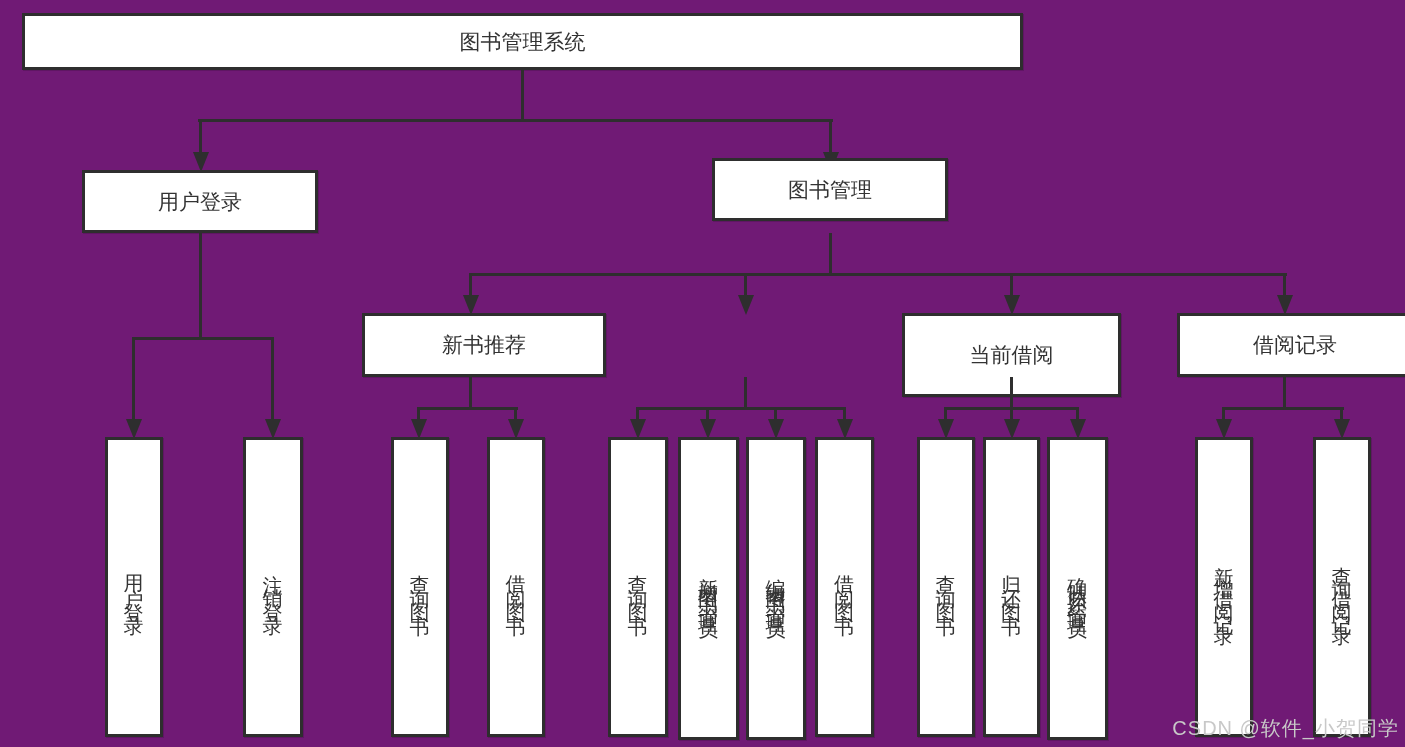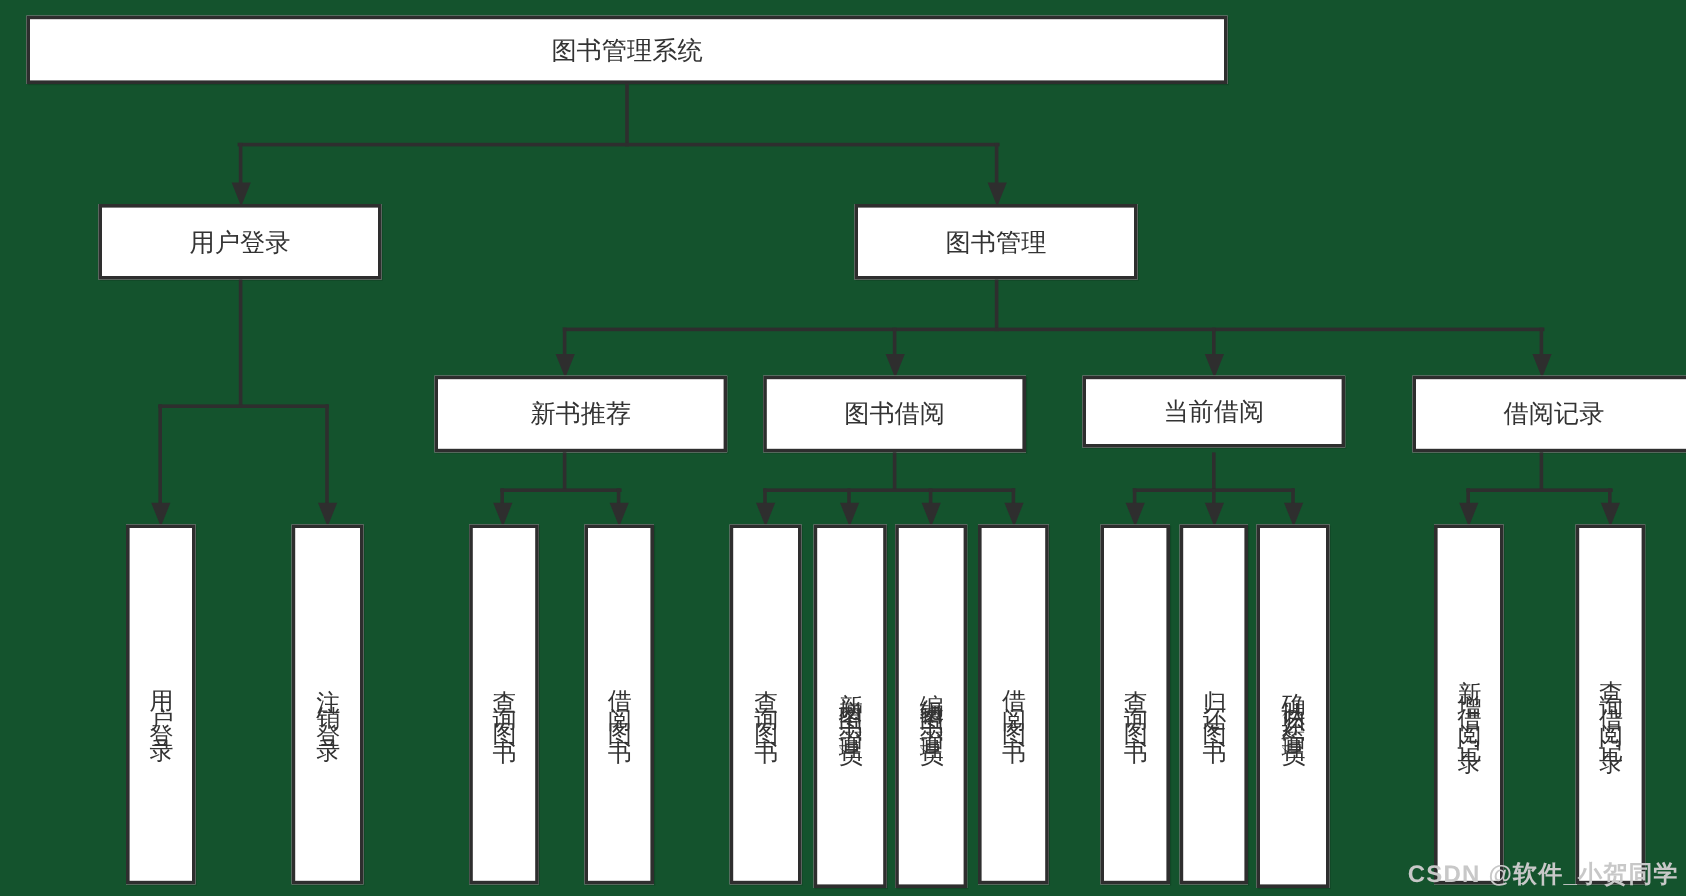--- a/index.html
+++ b/index.html
@@ -3,21 +3,21 @@
 <meta charset="utf-8">
 <style>
   :root{
     --line:#2e2e2e;
     --text:#333333;
     --wm:#c8c8c8;
   }
   html,body{margin:0;padding:0;background:#ffffff;}
   body{font-family:"Liberation Sans","DejaVu Sans",sans-serif;}
   .canvas{
-    position:relative;width:1405px;height:747px;background:#14532d;overflow:hidden;
+    position:relative;width:1405px;height:747px;background:#701a75;overflow:hidden;
   }
   .box{
     position:absolute;background:#ffffff;border:3px solid var(--line);
     box-sizing:border-box;display:flex;align-items:center;justify-content:center;
     color:var(--text);font-size:21px;box-shadow:1px 1px 0 rgba(0,0,0,0.15);
     white-space:nowrap;
   }
   .vbox{
     writing-mode:vertical-rl;line-height:1;font-size:20px;
   }
@@ -28,53 +28,52 @@
   .arrow::before{
     content:"";position:absolute;left:0;top:0;bottom:14px;width:3px;background:var(--line);
   }
   .arrow::after{
     content:"";position:absolute;left:50%;transform:translateX(-50%);bottom:0;
     width:0;height:0;border-left:8px solid transparent;border-right:8px solid transparent;
     border-top:20px solid var(--line);
   }
   .watermark{
     position:absolute;right:6px;bottom:5px;color:var(--wm);font-size:20px;
-    letter-spacing:1px;white-space:nowrap;font-weight:bold;
+    letter-spacing:1px;white-space:nowrap;
   }
 </style>
 </head>
 <body>
 
 <div class="canvas">
 
   <div class="box" style="left:22px;top:13px;width:1001px;height:57px">图书管理系统</div>
 
   <div class="vline" style="left:521px;top:69px;height:53px"></div>
   <div class="hline" style="left:198px;top:119px;width:635px"></div>
   <div class="arrow" style="left:199px;top:119px;height:53px"></div>
   <div class="arrow" style="left:829px;top:119px;height:53px"></div>
 
   <div class="box" style="left:82px;top:170px;width:236px;height:63px">用户登录</div>
-  <div class="box" style="left:712px;top:170px;width:236px;height:63px">图书管理</div>
+  <div class="box" style="left:712px;top:158px;width:236px;height:63px">图书管理</div>
 
   <div class="vline" style="left:199px;top:233px;height:107px"></div>
   <div class="hline" style="left:132px;top:337px;width:142px"></div>
   <div class="arrow" style="left:132px;top:337px;height:102px"></div>
   <div class="arrow" style="left:271px;top:337px;height:102px"></div>
 
   <div class="vline" style="left:829px;top:233px;height:43px"></div>
   <div class="hline" style="left:469px;top:273px;width:818px"></div>
   <div class="arrow" style="left:469px;top:273px;height:42px"></div>
   <div class="arrow" style="left:744px;top:273px;height:42px"></div>
   <div class="arrow" style="left:1010px;top:273px;height:42px"></div>
   <div class="arrow" style="left:1283px;top:273px;height:42px"></div>
 
   <div class="box" style="left:362px;top:313px;width:244px;height:64px">新书推荐</div>
-  <div class="box" style="left:636px;top:313px;width:219px;height:64px">图书借阅</div>
-  <div class="box" style="left:902px;top:313px;width:219px;height:60px">当前借阅</div>
+  <div class="box" style="left:902px;top:313px;width:219px;height:84px">当前借阅</div>
   <div class="box" style="left:1177px;top:313px;width:236px;height:64px">借阅记录</div>
 
   <div class="vline" style="left:469px;top:377px;height:33px"></div>
   <div class="hline" style="left:417px;top:407px;width:101px"></div>
   <div class="arrow" style="left:417px;top:407px;height:32px"></div>
   <div class="arrow" style="left:514px;top:407px;height:32px"></div>
 
   <div class="vline" style="left:744px;top:377px;height:33px"></div>
   <div class="hline" style="left:636px;top:407px;width:210px"></div>
   <div class="arrow" style="left:636px;top:407px;height:32px"></div>

